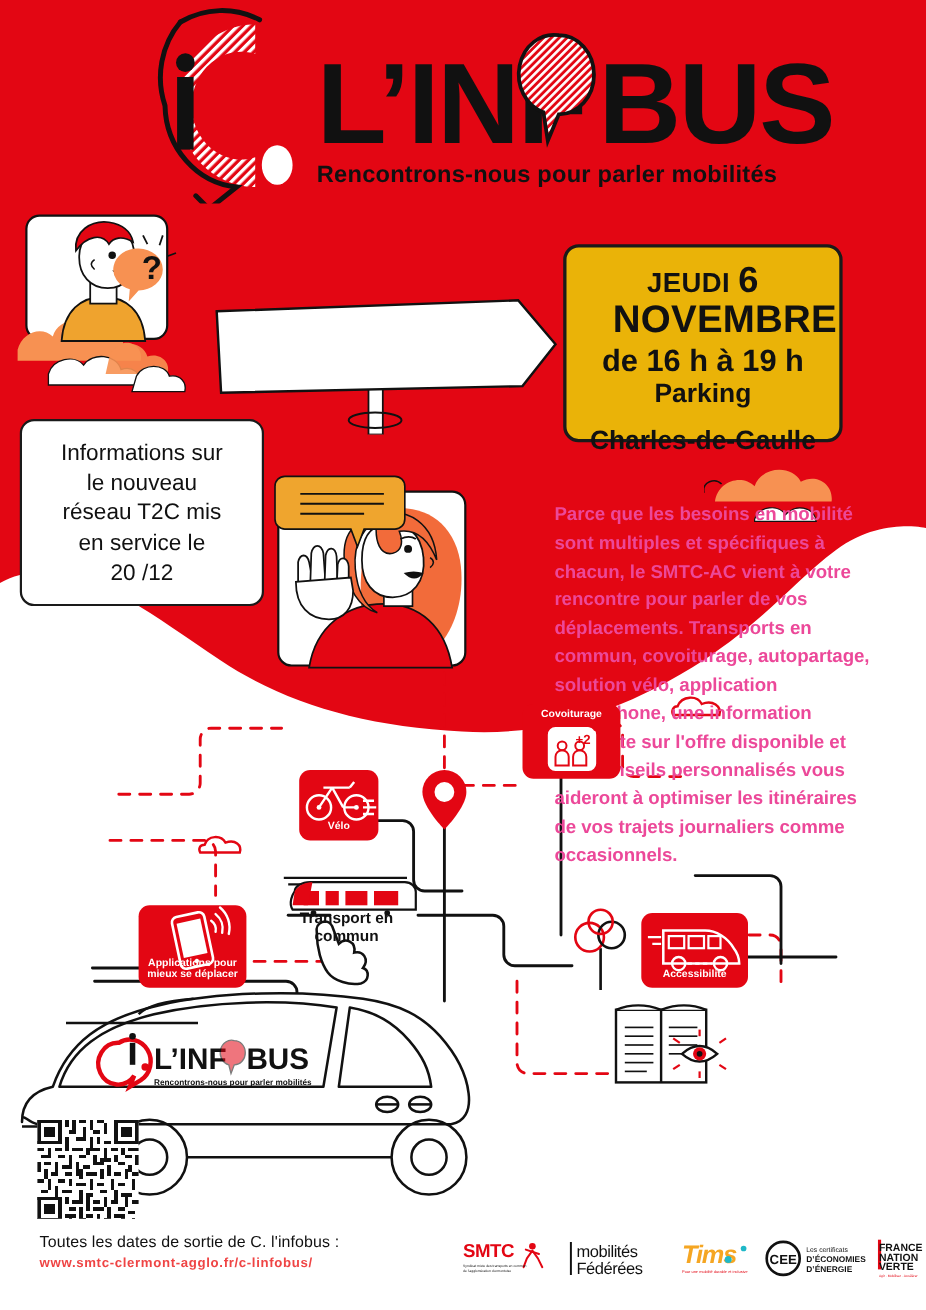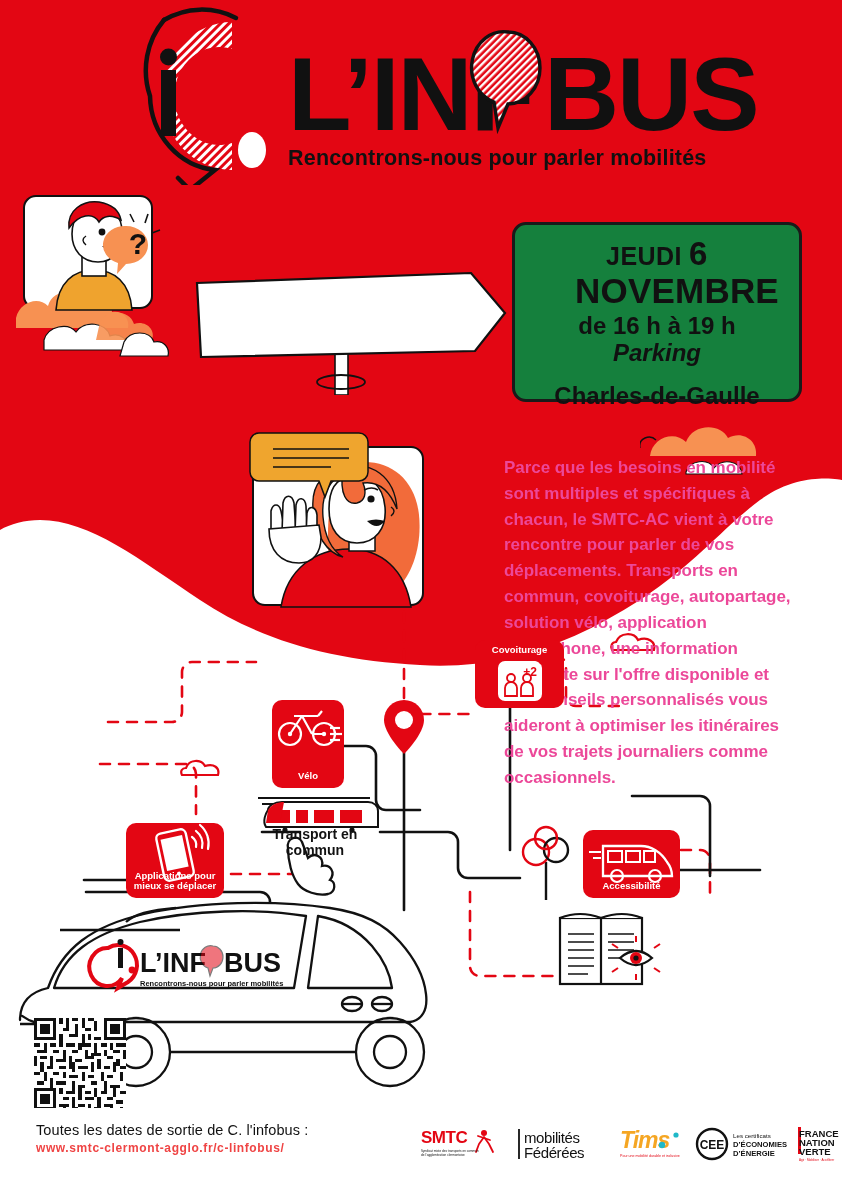--- a/index.html
+++ b/index.html
@@ -74,35 +74,35 @@
     text-align: center;
     color: #111111;
     padding: 0 8px;
     white-space: pre-line;
   }
 
   
   .datebox {
     position: absolute;
     left: 512px; top: 222px;
-    width: 290px;
+    width: 254px;
     height: 180px;
-    background: #15803d;
+    background: #eab308;
     border: 3px solid #1a1a1a;
     border-radius: 14px;
     z-index: 8;
     text-align: center;
     padding-top: 11px;
     box-sizing: border-box;
   }
   .d-l1 { font-size: 25px; font-weight: 700; letter-spacing: 0.4px; color: #111; line-height: 1.12; }
   .d-l1 .big { font-size: 33px; }
   .d-l2 { font-size: 35px; font-weight: 700; letter-spacing: 0.2px; color: #111; line-height: 1.08; margin-top: -1px; padding-left: 40px; }
-  .d-l3 { font-size: 24px; font-weight: 700; color: #111; line-height: 1.14; margin-top: 2px; }
-  .d-l4 { font-size: 24px; font-weight: 700; color: #111; line-height: 1.14; font-style: italic; }
+  .d-l3 { font-size: 28px; font-weight: 700; color: #111; line-height: 1.14; margin-top: 2px; }
+  .d-l4 { font-size: 24px; font-weight: 700; color: #111; line-height: 1.14; }
   .d-l5 { font-size: 24px; font-weight: 700; color: #111; line-height: 1.14; margin-top: 16px; }
 
   
   .bodytext {
     position: absolute;
     left: 504px; top: 455px;
     width: 290px;
     z-index: 8;
     font-size: 17px;
     font-weight: 700;
@@ -129,21 +129,21 @@
     text-align: center;
   }
   .icard .lbl {
     position: absolute;
     left: 0; right: 0; bottom: 6px;
     font-size: 9.5px;
     font-weight: 700;
     line-height: 1.12;
     color: #ffffff;
   }
-  .card-velo  { left: 272px; top: 700px; width: 72px; height: 88px; }
+  .card-velo  { left: 272px; top: 700px; width: 72px; height: 64px; }
   .card-covoit{ left: 475px; top: 640px; width: 89px; height: 68px; }
   .card-apps  { left: 126px; top: 823px; width: 98px; height: 75px; }
   .card-acces { left: 583px; top: 830px; width: 97px; height: 68px; }
 
   .tc-label {
     position: absolute;
     left: 255px; top: 826px;
     width: 120px;
     text-align: center;
     font-size: 14px;
@@ -253,20 +253,27 @@
   <svg class="signpost" viewBox="0 0 320 130">
     <rect x="142" y="78" width="13" height="52" fill="#ffffff" stroke="#111" stroke-width="1.6"></rect>
     <ellipse cx="148" cy="117" rx="24" ry="7" fill="none" stroke="#111" stroke-width="1.8"></ellipse>
     <path d="M4,18 L278,8 L312,48 L282,86 L8,92 Z" fill="#ffffff" stroke="#111" stroke-width="2.2"></path>
   </svg>
   <div class="signpost-text">
     <div>C. L'INFOBUS PASSE</div>
     <div>PRÈS DE CHEZ VOUS !</div>
   </div>
 
+  <div class="infobox">
+    <div class="infobox-text">Informations sur
+le nouveau
+réseau T2C mis
+en service le
+20 /12</div>
+  </div>
 
   <svg class="char2" viewBox="0 0 195 185">
     <rect x="8" y="22" width="170" height="158" rx="12" fill="#ffffff" stroke="#111" stroke-width="2"></rect>
 
     <path d="M108,38 c34,-6 62,14 66,52 c3,30 -6,58 -22,74 l-64,0 c-8,-40 -10,-110 20,-126 z" fill="#F26B3A"></path>
 
     <path d="M36,182 c6,-38 34,-58 68,-58 c32,0 56,20 62,58 z" fill="#E30613" stroke="#111" stroke-width="1.6"></path>
 
     <path d="M104,98 l26,0 l0,28 l-26,0 z" fill="#ffffff" stroke="#111" stroke-width="1.5"></path>
 

